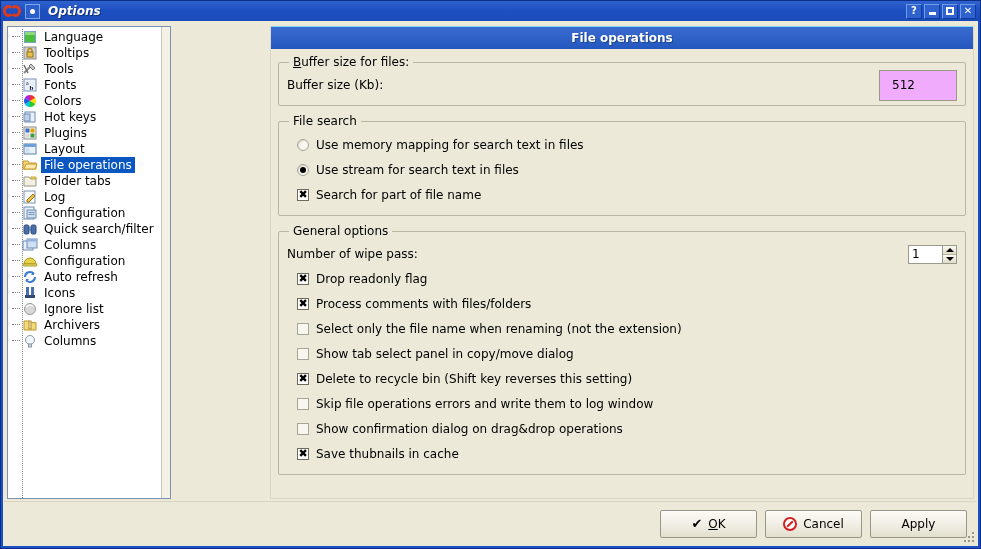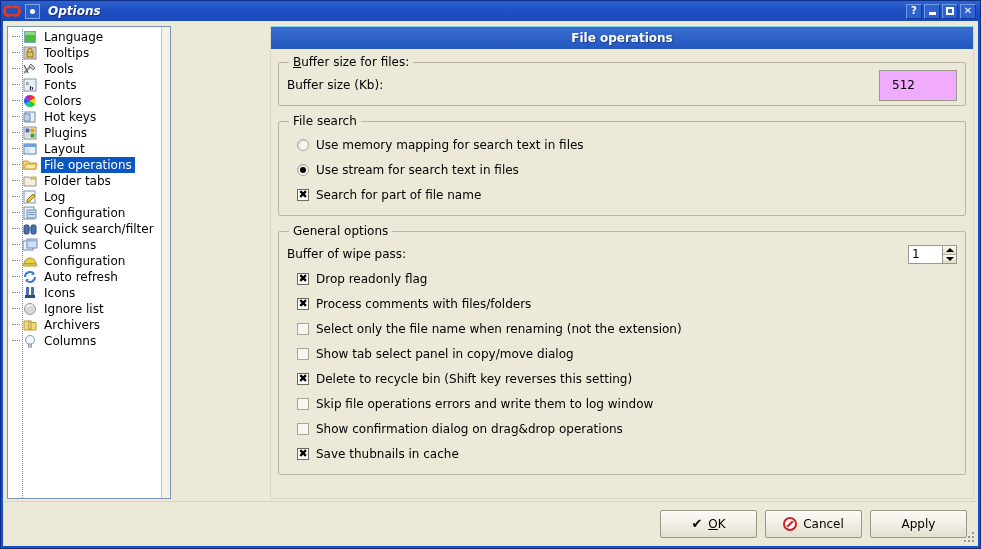--- a/index.html
+++ b/index.html
@@ -536,21 +536,21 @@
                 <div class="opt">
                   <span class="cbox">✖</span>
                   <span class="otext">Search for part of file name</span>
                 </div>
               </div>
           </fieldset>
 
           <fieldset class="grp">
             <legend>General options</legend>
             <div class="row">
-              <span class="lbl">Buffer of wipe pass:</span>
+              <span class="lbl">Number of wipe pass:</span>
               <span class="spacer"></span>
               <span class="spin">
                 <input type="text" value="1" style="">
                 <span class="btns">
                   <div>
                       <i class="arrow-up"></i>
                     </div>
                   <div>
                       <i class="arrow-dn"></i>
                     </div>

